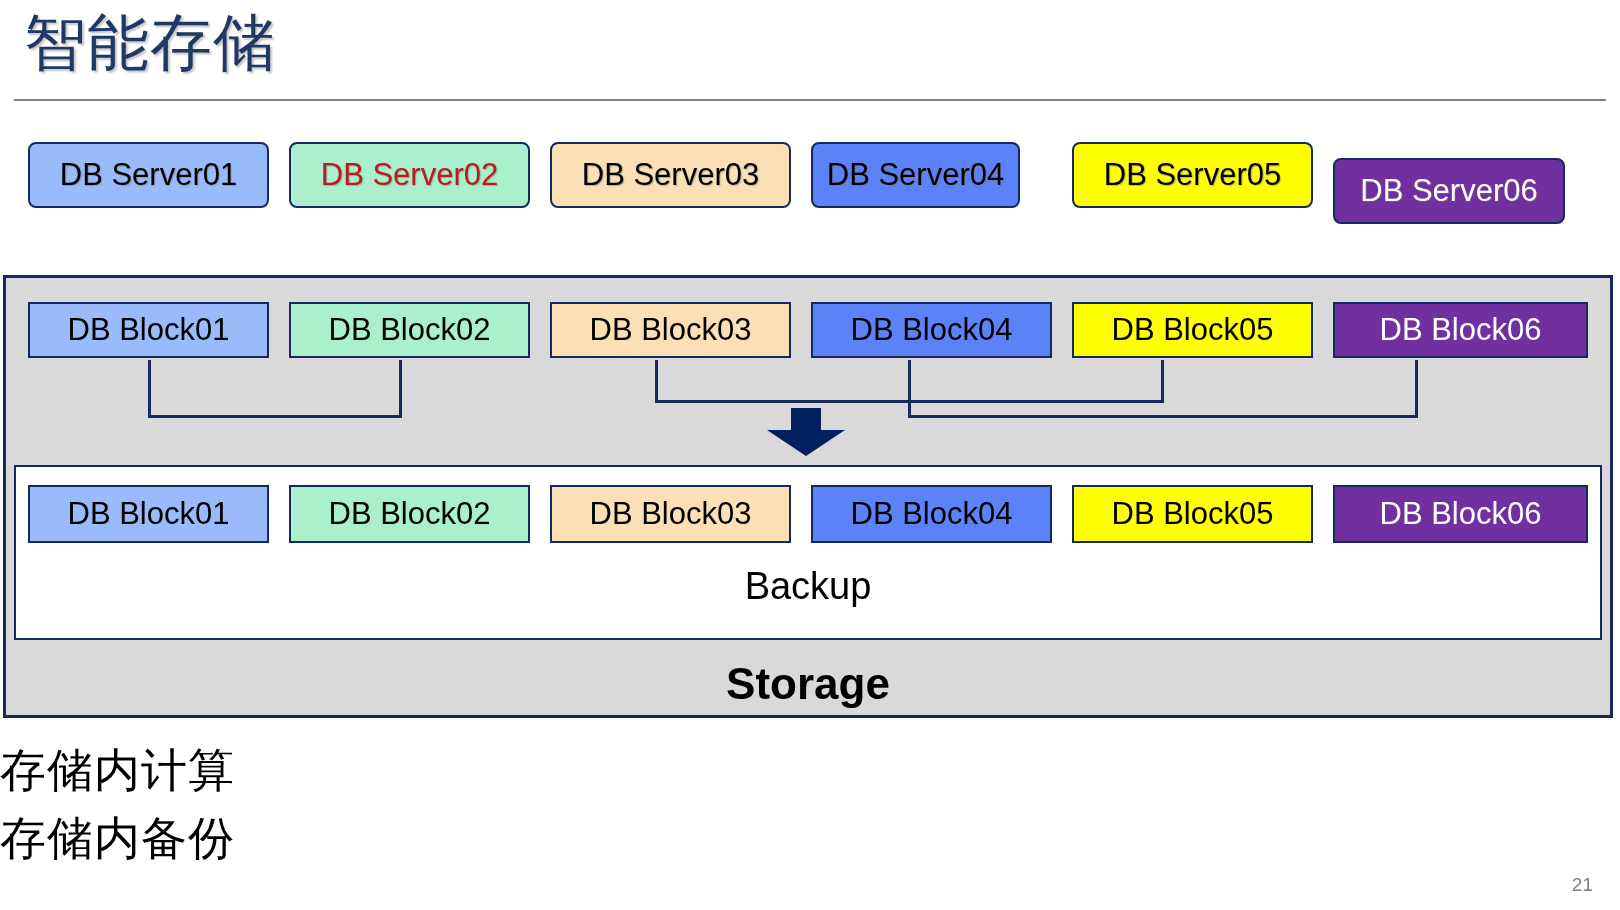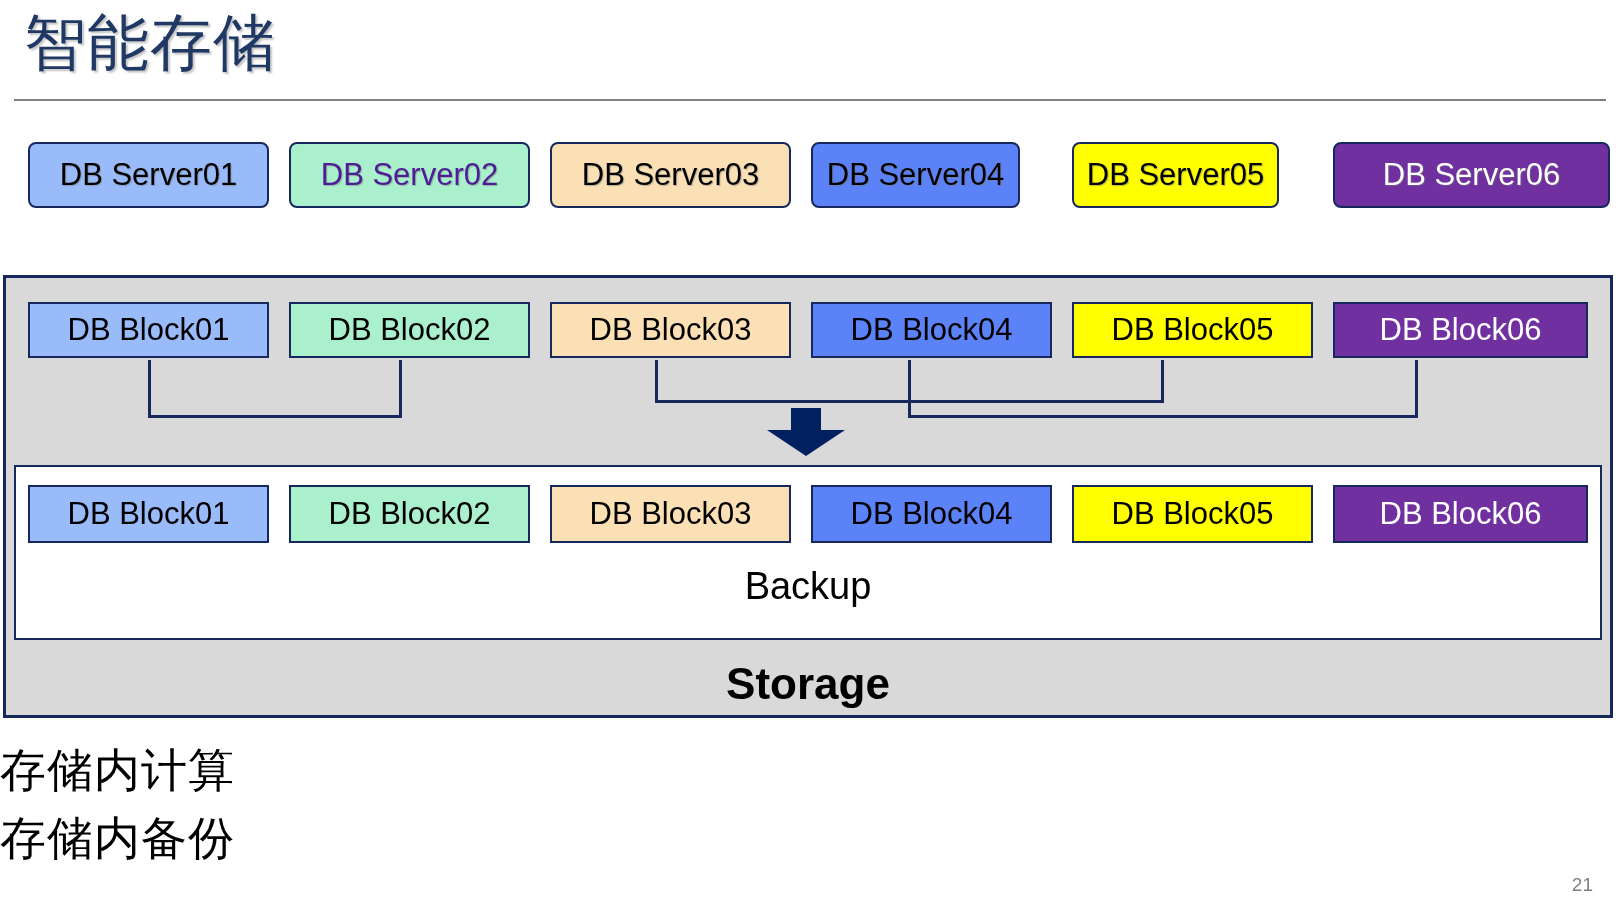--- a/index.html
+++ b/index.html
@@ -150,33 +150,33 @@
 </head>
 <body>
 
 <div id="slide-title">智能存储</div>
 <div id="title-rule"></div>
 
 <div id="server-row">
     <div class="node server onwhite" style="left: 28px; width: 241px; background: rgb(153, 187, 250); color: rgb(0, 0, 0);">
       <span>DB Server01</span>
     </div>
-    <div class="node server onwhite" style="left: 289px; width: 241px; background: rgb(170, 240, 205); color: #4c1d95;">
+    <div class="node server onwhite" style="left: 289px; width: 241px; background: rgb(170, 240, 205); color: #b91c1c;">
       <span>DB Server02</span>
     </div>
     <div class="node server onwhite" style="left: 550px; width: 241px; background: rgb(250, 224, 180); color: rgb(0, 0, 0); justify-content: center;">
       <span>DB Server03</span>
     </div>
     <div class="node server onwhite" style="left: 811px; width: 209px; background: rgb(92, 130, 248); color: rgb(0, 0, 0);">
       <span>DB Server04</span>
     </div>
-    <div class="node server onwhite" style="left: 1072px; width: 207px; background: rgb(255, 255, 0); color: rgb(0, 0, 0);">
+    <div class="node server onwhite" style="left: 1072px; width: 241px; background: rgb(255, 255, 0); color: rgb(0, 0, 0);">
       <span>DB Server05</span>
     </div>
-    <div class="node server onwhite" style="left: 1333px; width: 277px; background: rgb(112, 48, 160); color: rgb(255, 255, 255);">
+    <div class="node server onwhite" style="left: 1333px; width: 232px; background: rgb(112, 48, 160); color: rgb(255, 255, 255); margin-top: 16px;">
       <span>DB Server06</span>
     </div>
   </div>
 
 <div id="storage-container">
   <div id="storage-label">Storage</div>
 </div>
 
 <div id="connector-layer">
     <div class="conn" style="position: absolute; left: 148px; top: 360px; width: 254px; height: 58px;">

